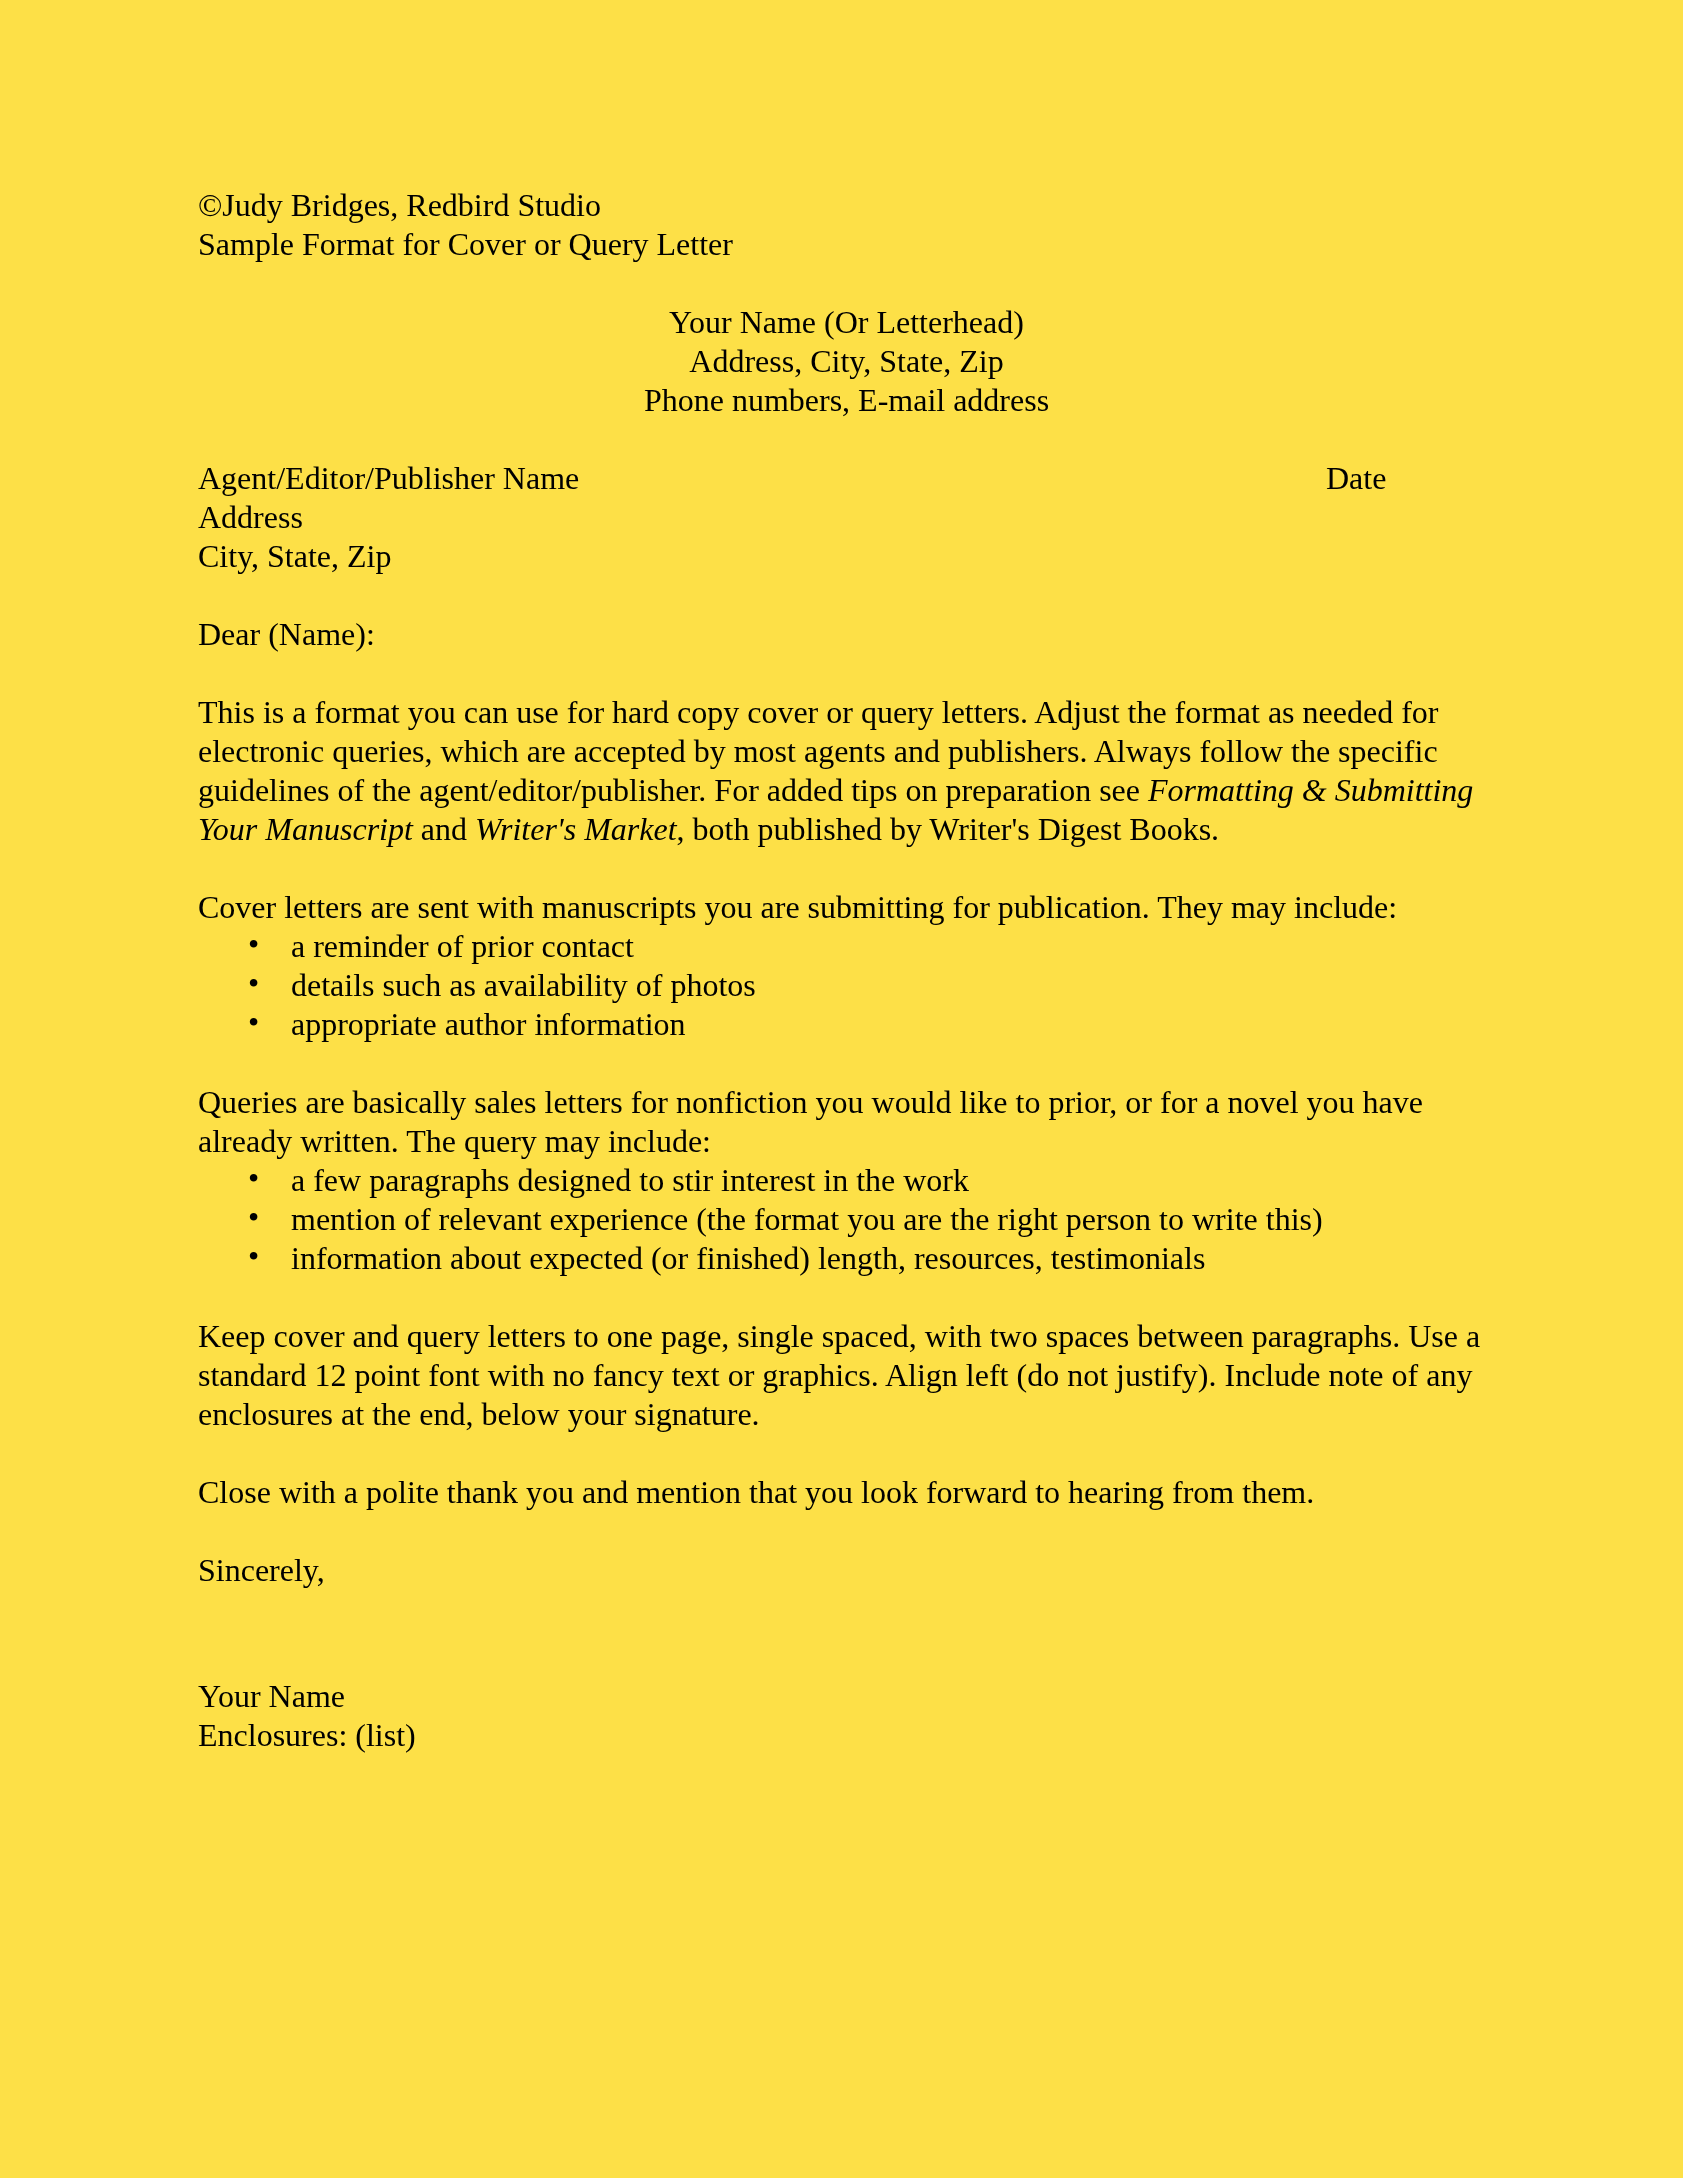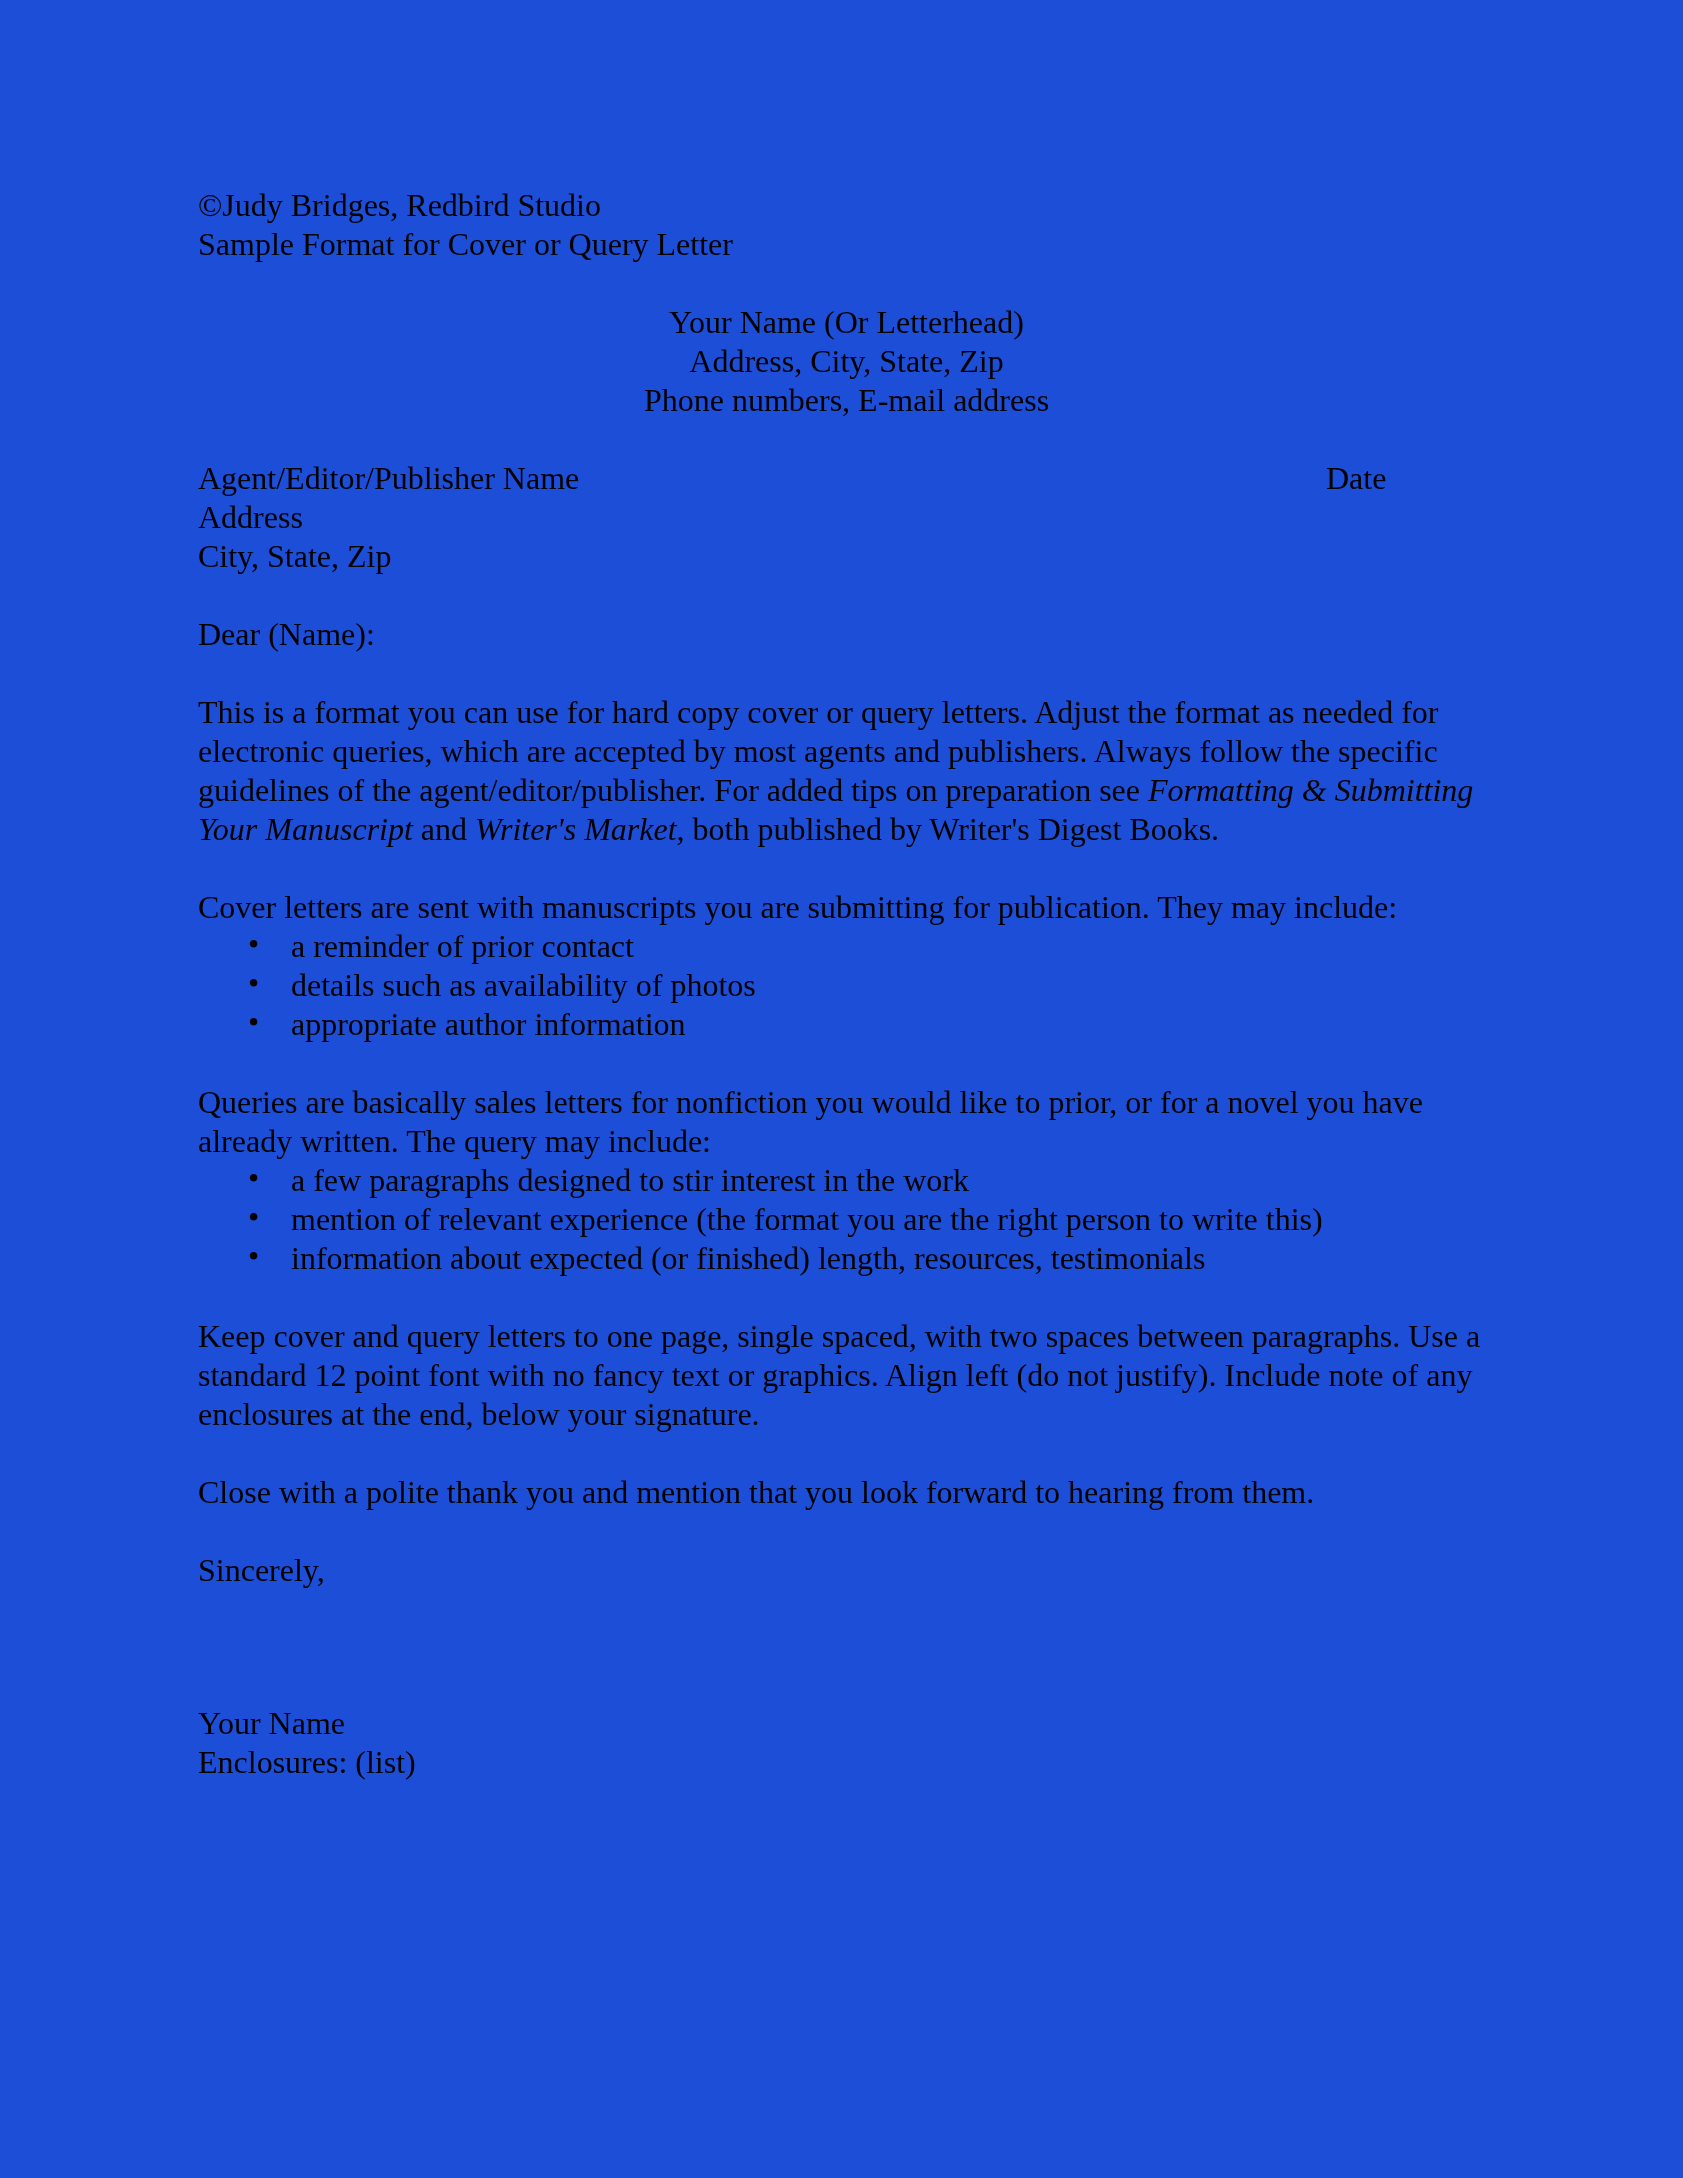--- a/index.html
+++ b/index.html
@@ -4,21 +4,21 @@
 <style>
   html, body {
     margin: 0;
     padding: 0;
     background: #ffffff;
   }
   .page {
     position: relative;
     width: 1683px;
     height: 2178px;
-    background: #1d4ed8;
+    background: #fde047;
     color: #000000;
     font-family: "Liberation Serif", "DejaVu Serif", serif;
     font-size: 32px;
     line-height: 39px;
     box-sizing: border-box;
     padding: 186px 188px 0 198px;
   }
   .block {
     margin: 0 0 39px 0;
   }
@@ -44,21 +44,21 @@
   ul.bullets li {
     position: relative;
     padding-left: 93px;
   }
   ul.bullets li .bullet-glyph {
     position: absolute;
     left: 50px;
     top: -2px;
   }
   .sig-gap {
-    margin-bottom: 114px;
+    margin-bottom: 87px;
   }
   .line {
     white-space: nowrap;
   }
 </style>
 </head>
 <body>
 
 <div class="page">
 

